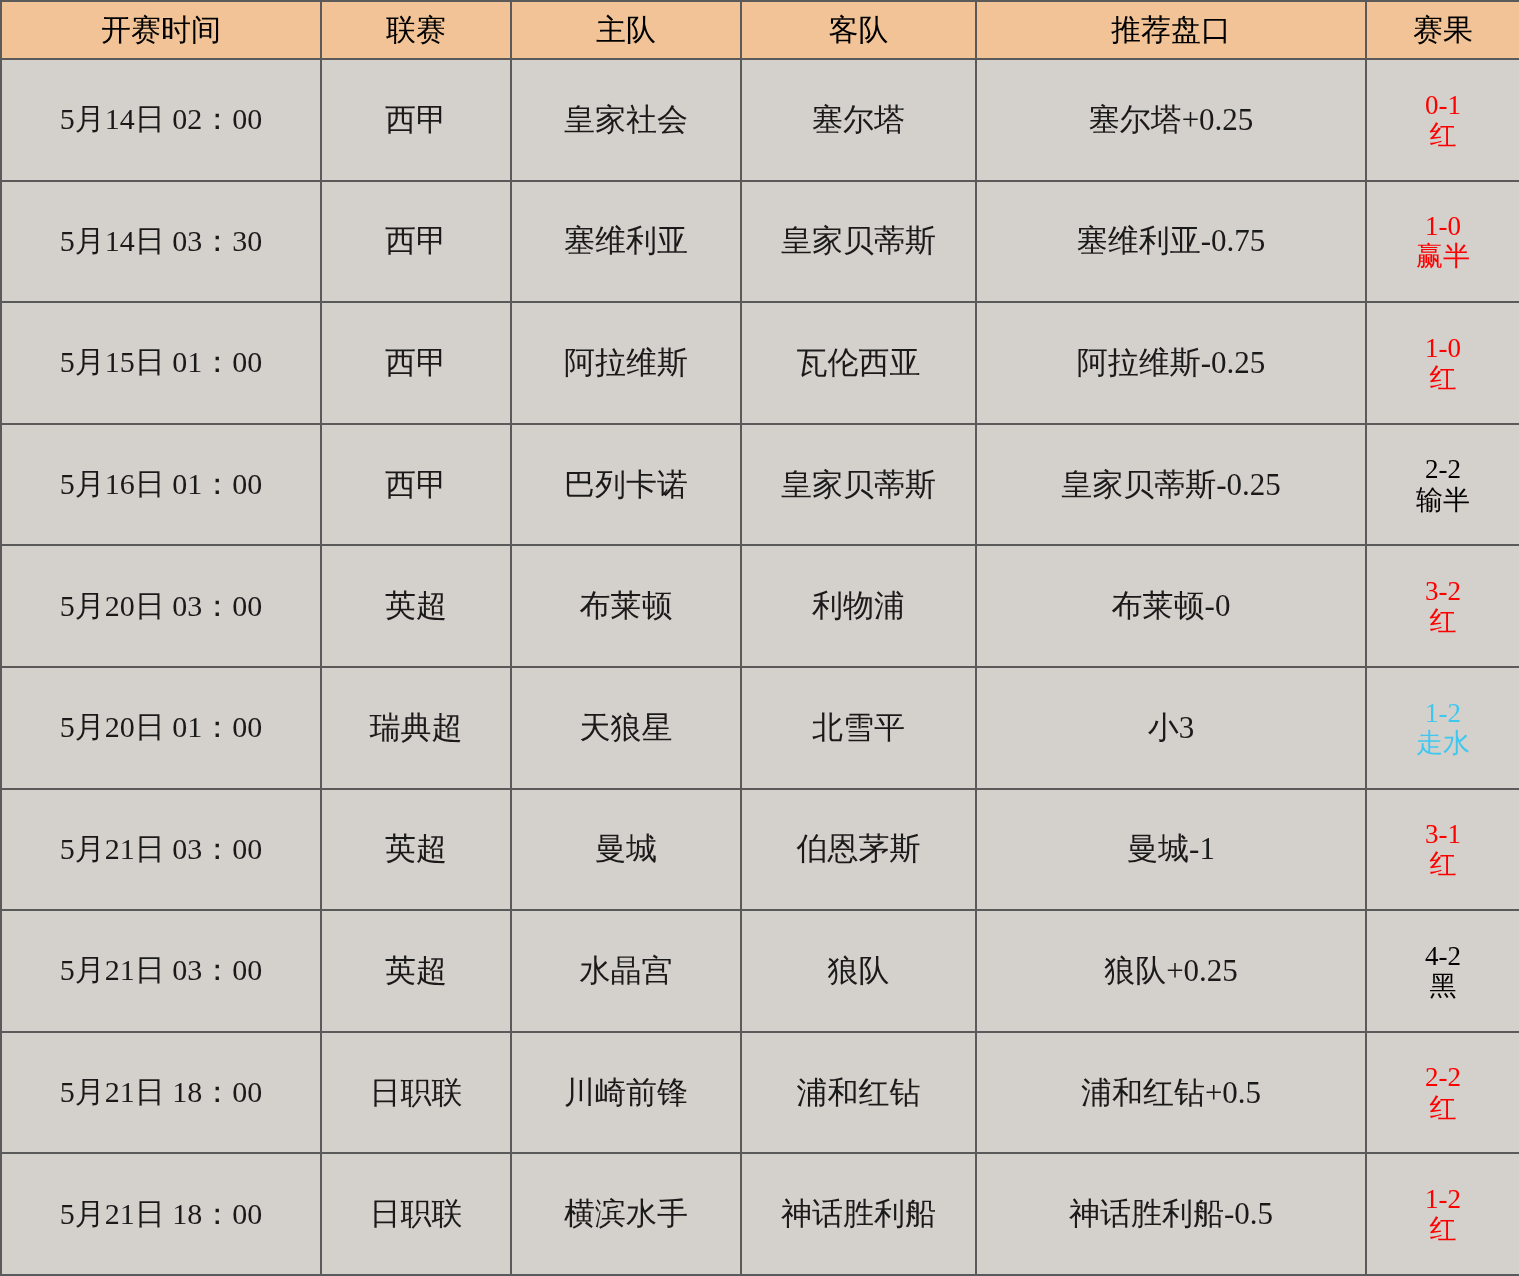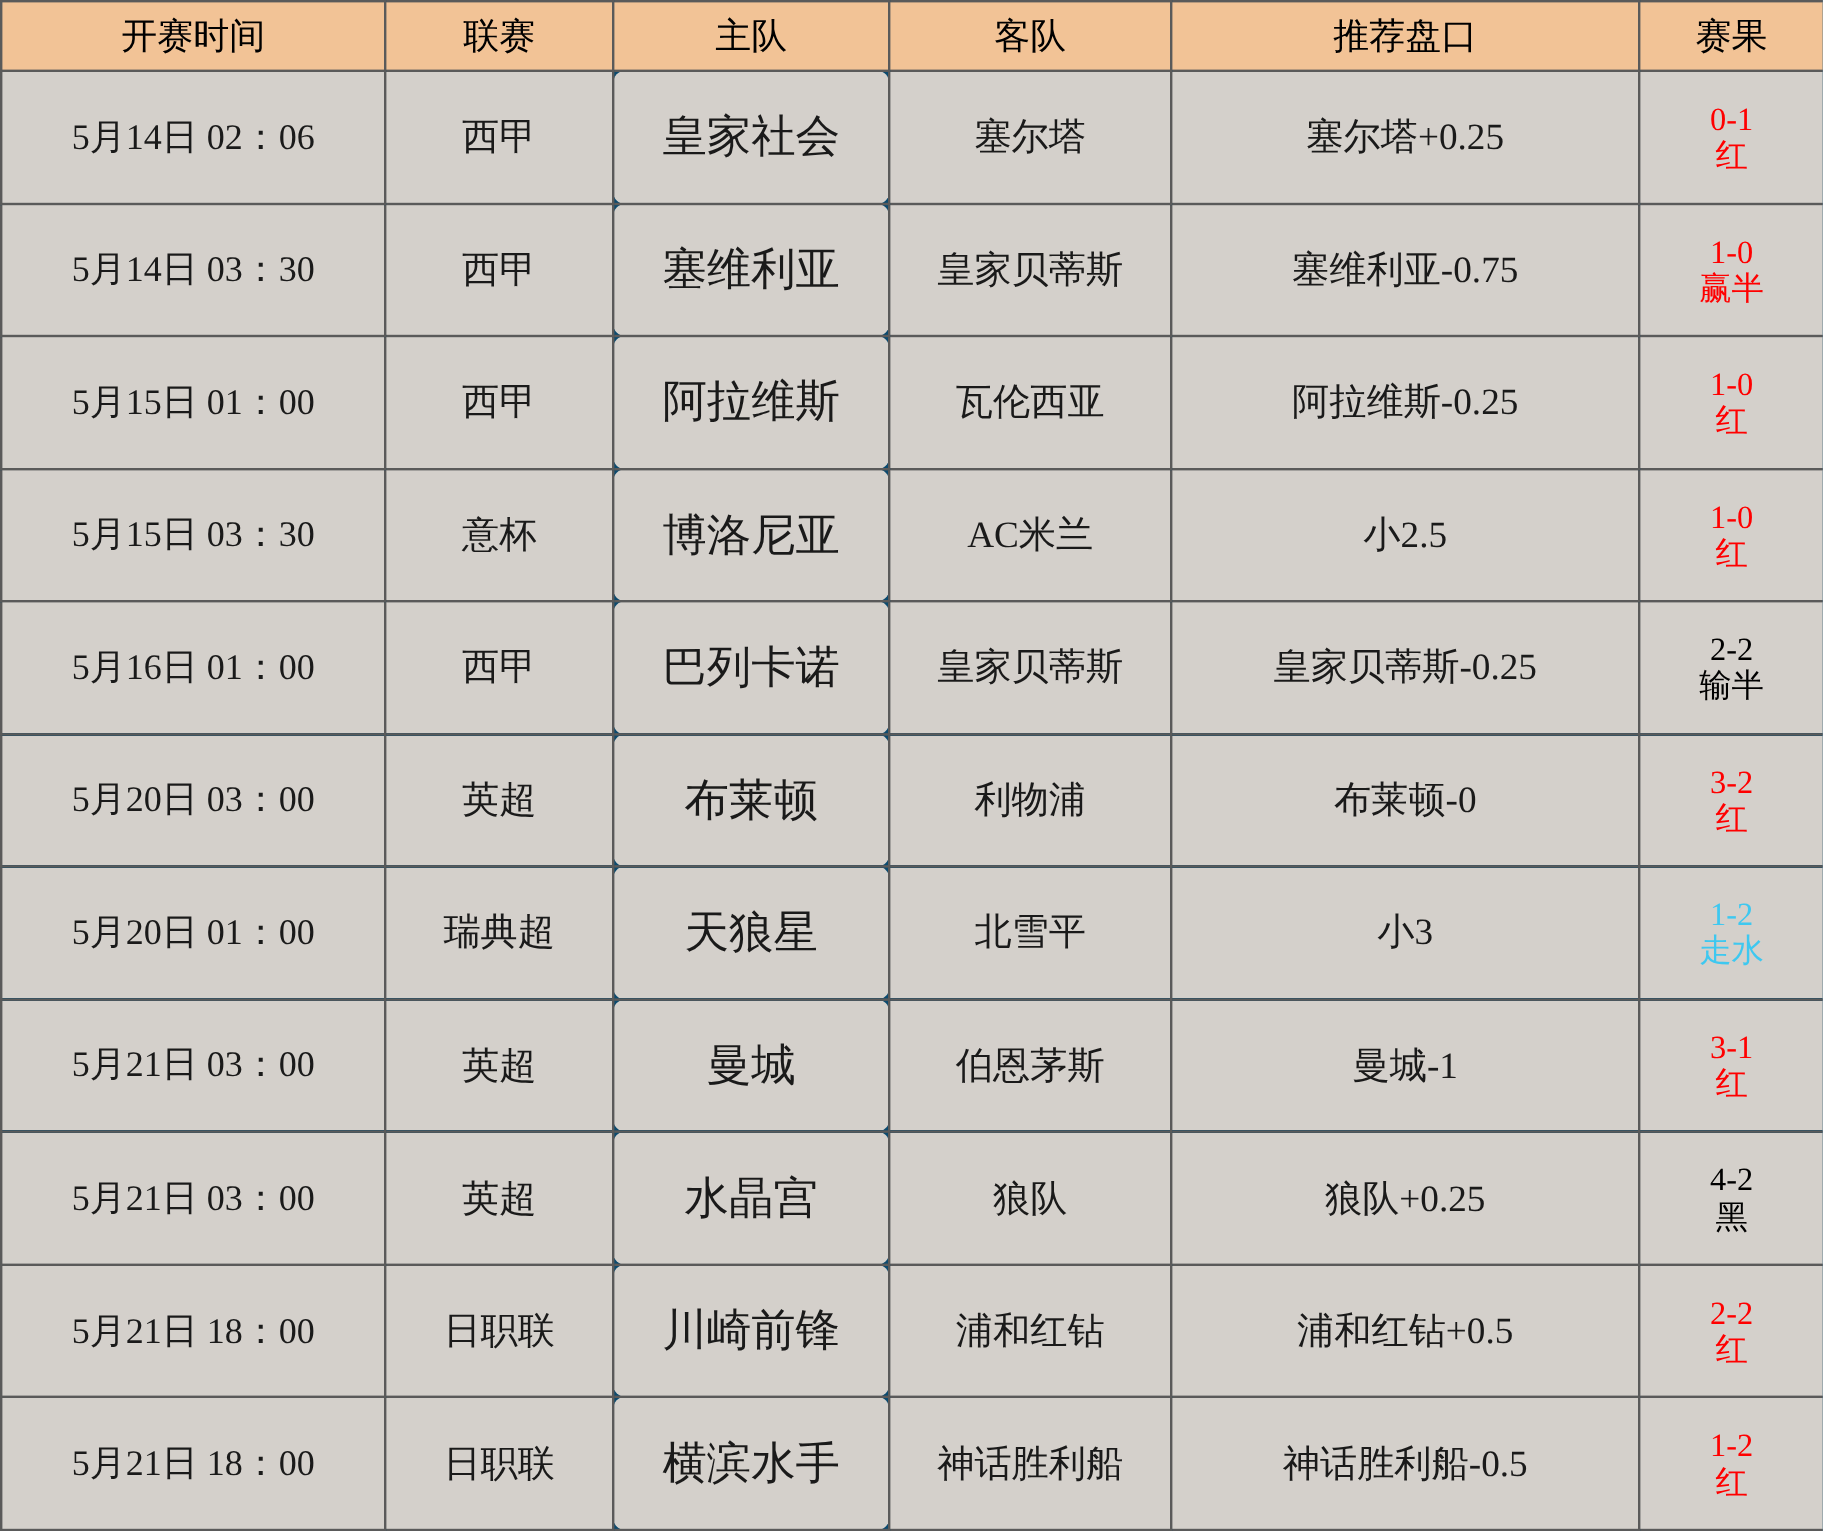--- a/index.html
+++ b/index.html
@@ -37,21 +37,21 @@
     background: #f2c396 !important;
     font-size: 30px;
     height: 56px;
   }
   tbody td {
     font-size: 31px;
     color: #1a1a1a;
   }
   td.time-cell { font-size: 30px; letter-spacing: 0px; }
   td.league-cell { font-size: 31px; margin-top: 40px; }
-  td.team-cell { font-size: 37px; border-radius: 10px; }
+  td.team-cell { font-size: 31px; }
   td.away-cell { font-size: 31px; }
   td.odds-cell { font-size: 31px; margin-top: 40px; }
   td.result-cell {
     font-size: 27px;
     line-height: 1.12;
   }
   .res-line { display: block; }
   col.c-time { width: 320px; }
   col.c-league { width: 190px; }
   col.c-home { width: 230px; }
@@ -77,21 +77,21 @@
         <th>开赛时间</th>
         <th>联赛</th>
         <th>主队</th>
         <th>客队</th>
         <th>推荐盘口</th>
         <th>赛果</th>
       </tr>
     </thead>
     <tbody id="tbody">
         <tr>
-          <td class="time-cell">5月14日 02：06</td>
+          <td class="time-cell">5月14日 02：00</td>
           <td class="league-cell">西甲</td>
           <td class="team-cell">皇家社会</td>
           <td class="away-cell">塞尔塔</td>
           <td class="odds-cell">塞尔塔+0.25</td>
           <td class="result-cell" style="color: rgb(255, 0, 0);">
             <span class="res-line">0-1</span>
             <span class="res-line">红</span>
           </td>
         </tr>
         <tr>
@@ -104,31 +104,20 @@
             <span class="res-line">1-0</span>
             <span class="res-line">赢半</span>
           </td>
         </tr>
         <tr>
           <td class="time-cell">5月15日 01：00</td>
           <td class="league-cell">西甲</td>
           <td class="team-cell">阿拉维斯</td>
           <td class="away-cell">瓦伦西亚</td>
           <td class="odds-cell">阿拉维斯-0.25</td>
-          <td class="result-cell" style="color: rgb(255, 0, 0);">
-            <span class="res-line">1-0</span>
-            <span class="res-line">红</span>
-          </td>
-        </tr>
-        <tr>
-          <td class="time-cell">5月15日 03：30</td>
-          <td class="league-cell">意杯</td>
-          <td class="team-cell">博洛尼亚</td>
-          <td class="away-cell">AC米兰</td>
-          <td class="odds-cell">小2.5</td>
           <td class="result-cell" style="color: rgb(255, 0, 0);">
             <span class="res-line">1-0</span>
             <span class="res-line">红</span>
           </td>
         </tr>
         <tr>
           <td class="time-cell">5月16日 01：00</td>
           <td class="league-cell">西甲</td>
           <td class="team-cell">巴列卡诺</td>
           <td class="away-cell">皇家贝蒂斯</td>

